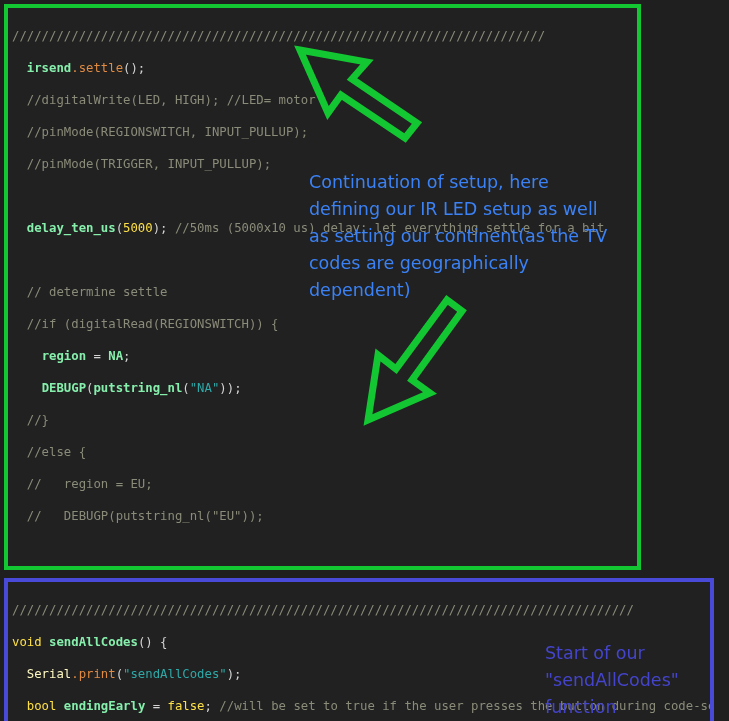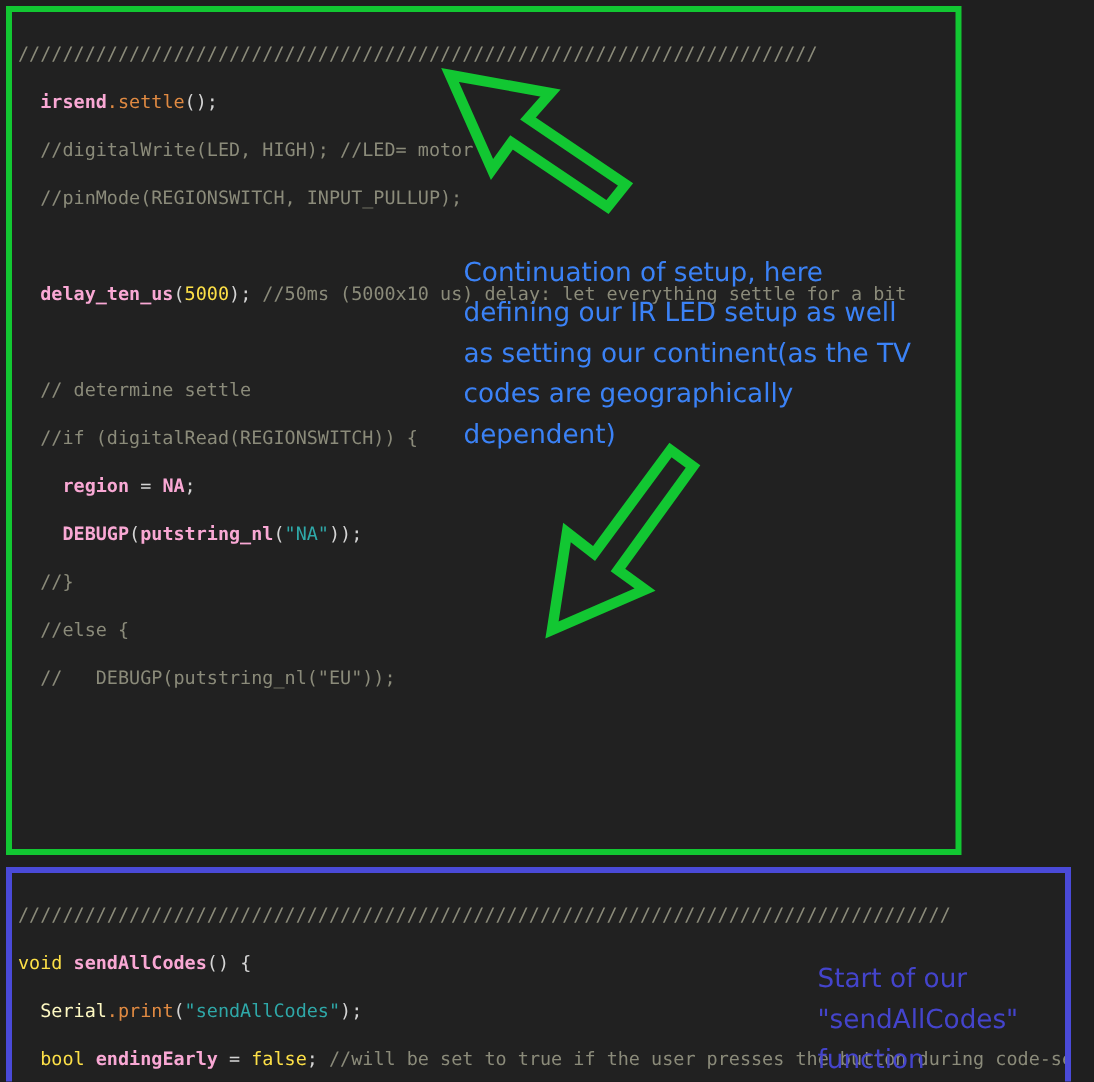--- a/index.html
+++ b/index.html
@@ -53,21 +53,21 @@
   .ln { display: block; height: 16px; }
 
   
   .c  { color: #8b8b7a; }            
   .pl { color: #d4d4d4; }            
   .fn { color: #e08a42; }            
   .ob { color: #fef9c3; }            
   .st { color: #2fa8a8; }            
   .nu { color: #fde047; }            
   .kw { color: #fde047; }            
-  .id { color: #f9a8d4; font-weight: bold; }
+  .id { color: #86efac; font-weight: bold; }
 
   
   .anno {
     position: absolute;
     font-family: "DejaVu Sans", "Liberation Sans", sans-serif;
     font-size: 17.5px;
     line-height: 27px;
     white-space: pre-line;
   }
   #anno-setup {
@@ -88,29 +88,31 @@
 </style>
 </head>
 <body>
 
 <div class="pane" id="setup-pane">
   <div class="code">
 <span class="ln"><span class="c">////////////////////////////////////////////////////////////////////////</span></span>
 <span class="ln">  <span class="id">irsend</span><span class="fn">.settle</span><span class="pl">();</span></span>
 <span class="ln">  <span class="c">//digitalWrite(LED, HIGH); //LED= motor</span></span>
 <span class="ln">  <span class="c">//pinMode(REGIONSWITCH, INPUT_PULLUP);</span></span>
+<span class="ln">  <span class="c">//pinMode(TRIGGER, INPUT_PULLUP);</span></span>
 <span class="ln"> </span>
 <span class="ln">  <span class="id">delay_ten_us</span><span class="pl">(</span><span class="nu">5000</span><span class="pl">); </span><span class="c">//50ms (5000x10 us) delay: let everything settle for a bit</span></span>
 <span class="ln"> </span>
 <span class="ln">  <span class="c">// determine settle</span></span>
 <span class="ln">  <span class="c">//if (digitalRead(REGIONSWITCH)) {</span></span>
 <span class="ln">    <span class="id">region</span> <span class="pl">=</span> <span class="id">NA</span><span class="pl">;</span></span>
 <span class="ln">    <span class="id">DEBUGP</span><span class="pl">(</span><span class="id">putstring_nl</span><span class="pl">(</span><span class="st">"NA"</span><span class="pl">));</span></span>
 <span class="ln">  <span class="c">//}</span></span>
 <span class="ln">  <span class="c">//else {</span></span>
+<span class="ln">  <span class="c">//   region = EU;</span></span>
 <span class="ln">  <span class="c">//   DEBUGP(putstring_nl("EU"));</span></span>
 
 
 
 
 
 
 
 
 

